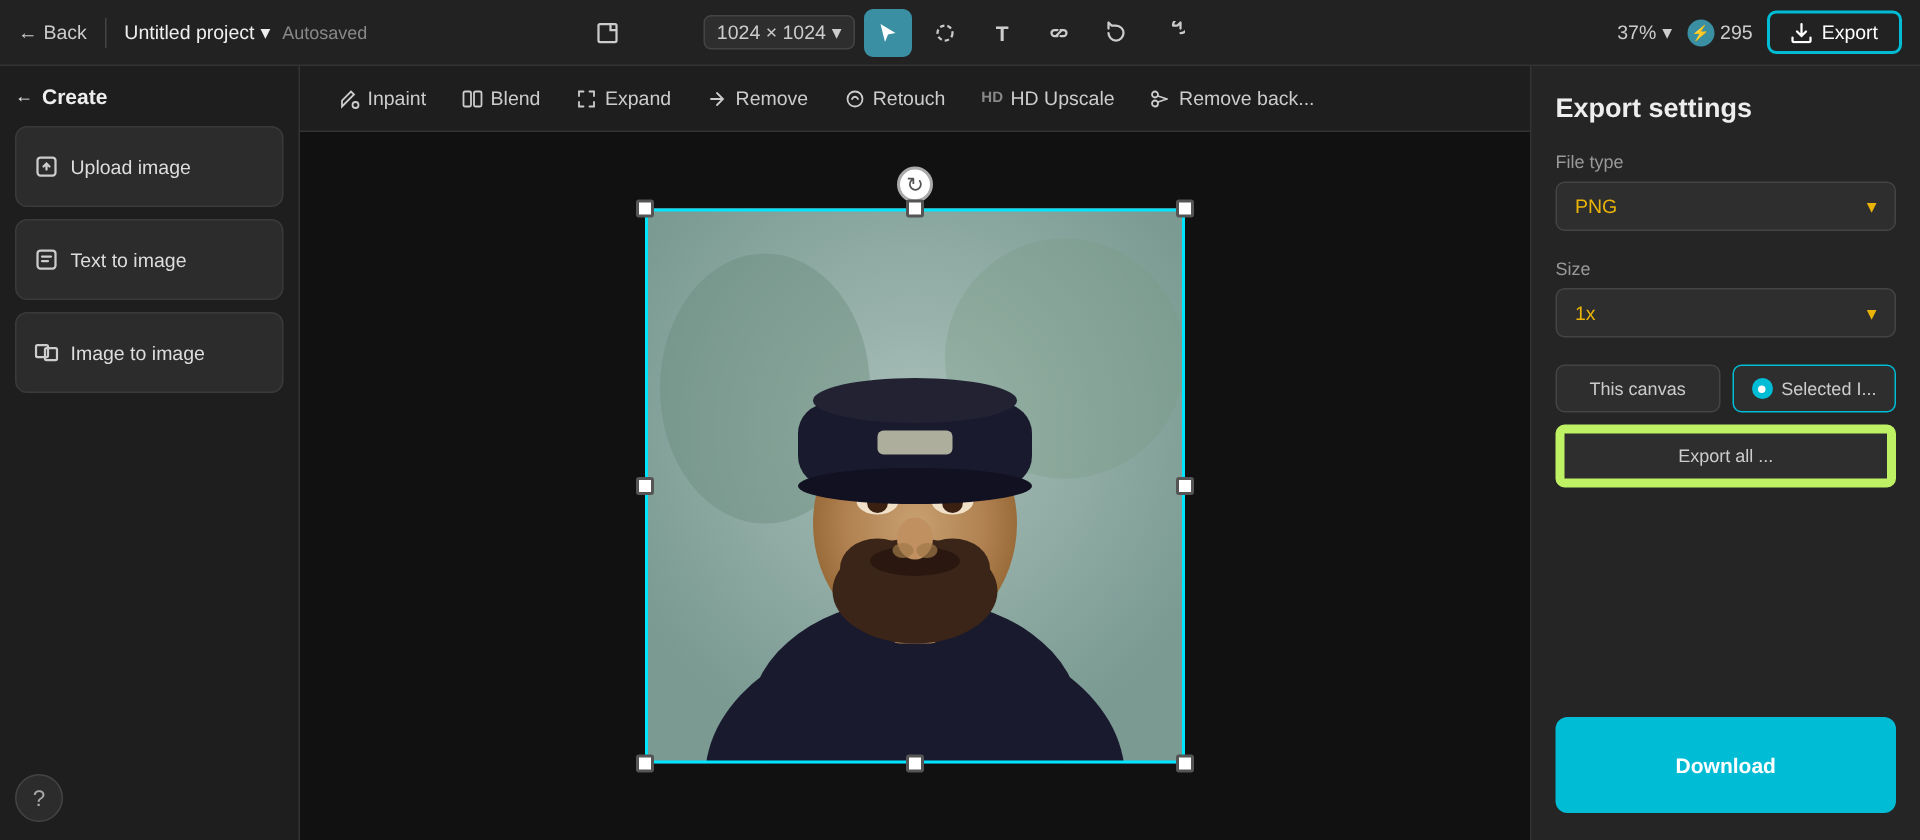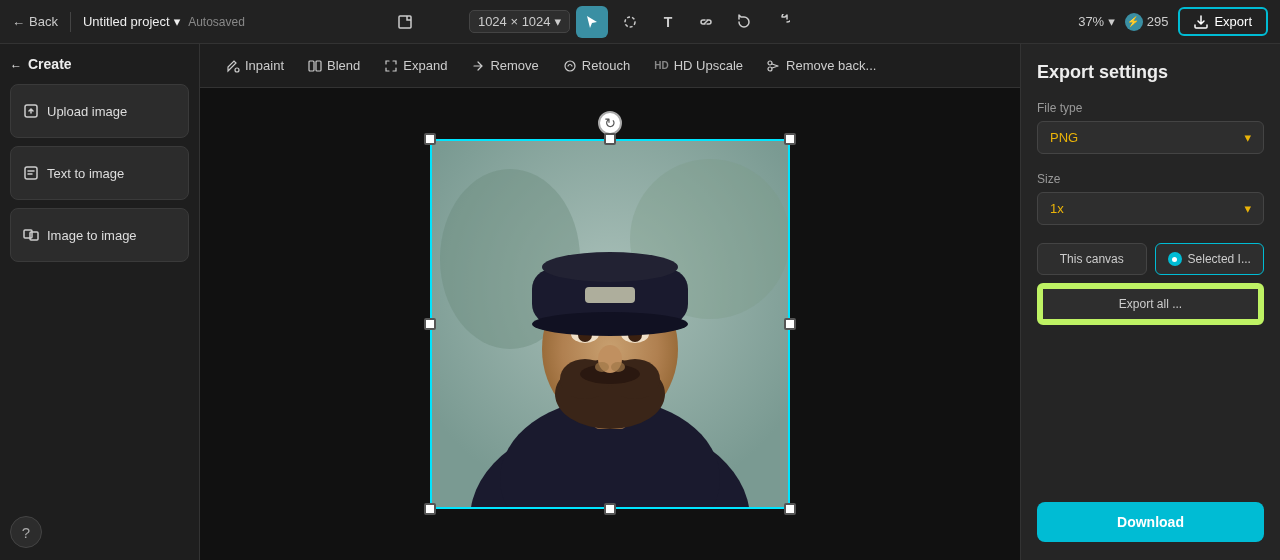--- a/index.html
+++ b/index.html
@@ -348,21 +348,21 @@
       font-size: 12px;
       color: #ccc;
       cursor: pointer;
       text-align: center;
     }
     .download-btn {
       width: 100%;
       background: #00bcd4;
       border: none;
       border-radius: 8px;
-      padding: 12px;
+      padding: 24px;
       color: #fff;
       font-size: 14px;
       font-weight: 600;
       cursor: pointer;
       margin-top: auto;
     }
     .radio-dot {
       width: 14px;
       height: 14px;
       border-radius: 50%;

